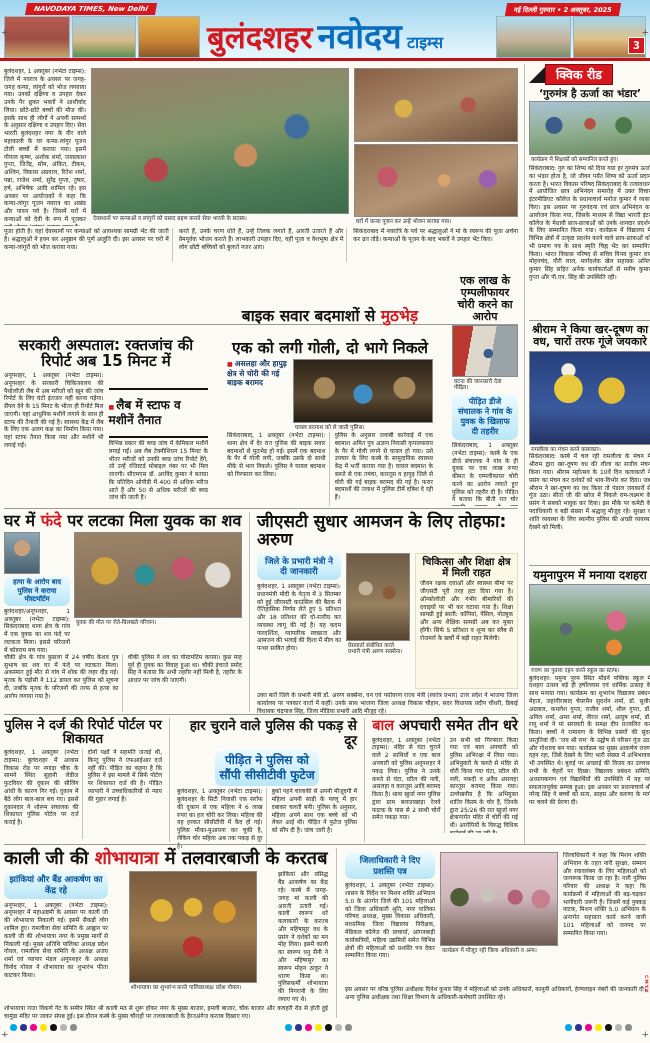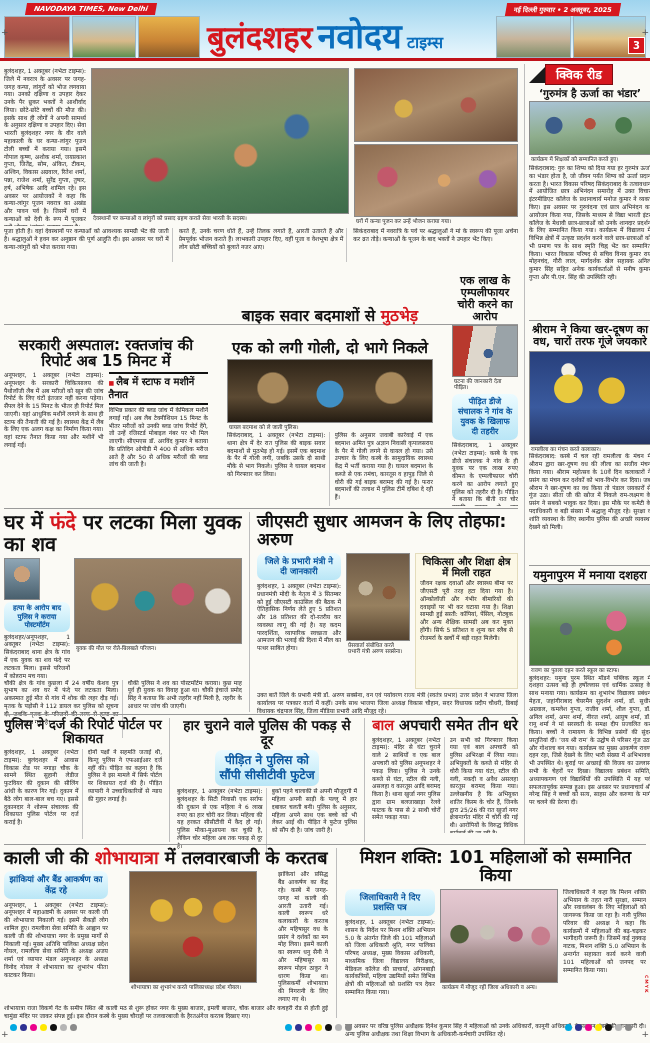--- a/index.html
+++ b/index.html
@@ -140,32 +140,35 @@
     <div class="txt" style="height:196px;">बुलंदशहर: यमुना पुरम स्थित मॉडर्न पब्लिक स्कूल में दशहरा उत्सव बड़े ही हर्षोल्लास एवं धार्मिक उत्साह के साथ मनाया गया। कार्यक्रम का शुभारंभ विद्यालय प्रबंधन मेहता, जहांगीराबाद चेयरमैन सुदर्शन शर्मा, डॉ. सुधीर अग्रवाल, कमलेश गुप्ता, राजीव शर्मा, शील गुप्ता, डॉ. अनिल शर्मा, अमर शर्मा, नीरज शर्मा, आयुष शर्मा, डॉ. रानू शर्मा ने मां सरस्वती के समक्ष दीप प्रज्वलित कर किया। बच्चों ने रामायण के विभिन्न प्रसंगों की सुंदर प्रस्तुतियां दीं। ‘जय श्री राम’ के उद्घोष से परिसर गूंज उठा और गोशाला बन गया। कार्यक्रम का मुख्य आकर्षण रावण दहन रहा, जिसे देखने के लिए भारी संख्या में अभिभावक भी उपस्थित थे। बुराई पर अच्छाई की विजय का उल्लास सभी के चेहरों पर दिखा। विद्यालय प्रबंधन समिति, अध्यापकगण एवं विद्यार्थियों की उपस्थिति में यह पर्व सफलतापूर्वक सम्पन्न हुआ। इस अवसर पर प्रधानाचार्य श्री नरेन्द्र सिंह ने बच्चों को सत्य, साहस और करुणा के मार्ग पर चलने की प्रेरणा दी।</div>
   </div>
 
   <div class="abs rule-h" style="left:4px;top:324px;width:514px;"></div>
   <div class="abs" style="left:4px;top:328px;width:514px;height:178px;display:flex;gap:9px;align-items:flex-end;">
     <div style="width:204px;">
       <div class="hl" style="font-size:15px;text-align:center;">सरकारी अस्पताल: रक्तजांच की रिपोर्ट अब 15 मिनट में</div>
       <div style="display:flex;gap:5px;margin-top:3px;height:134px;">
         <div class="txt" style="flex:1;">अनूपशहर, 1 अक्तूबर (नभेटा टाइम्स): अनूपशहर के सरकारी चिकित्सालय की पैथोलॉजी लैब में अब मरीजों को खून की जांच रिपोर्ट के लिए घंटों इंतजार नहीं करना पड़ेगा। सैंपल देने के 15 मिनट के भीतर ही रिपोर्ट मिल जाएगी। यहां आधुनिक मशीनें लगाने के साथ ही स्टाफ की तैनाती की गई है। स्वास्थ्य केंद्र में लैब के लिए एक अलग कक्ष का निर्माण किया गया। वहां स्टाफ तैनात किया गया और मशीनें भी लगाई गईं।</div>
         <div style="flex:1;">
-          <div class="bulletline sq" style="font-size:10px;border-top:2px solid #111;border-bottom:2px solid #111;padding:2px 0;margin-bottom:2px;color:#111;"><span>लैब में स्टाफ व मशीनें तैनात</span></div>
+          <div class="bulletline sq" style="font-size:12px;border-top:2px solid #111;border-bottom:2px solid #111;padding:8px 0;margin-bottom:2px;color:#111;margin-top:16px;"><span>लैब में स्टाफ व मशीनें तैनात</span></div>
           <div class="txt" style="height:96px;">विभिन्न प्रकार की ब्लड जांच में केमिकल मशीनें लगाई गईं। अब लैब टेक्नीशियन 15 मिनट के भीतर मरीजों को उनकी ब्लड जांच रिपोर्ट देंगे, जो उन्हें रजिस्टर्ड मोबाइल नंबर पर भी मिल जाएगी। सीएमएस डॉ. अरविंद कुमार ने बताया कि प्रतिदिन ओपीडी में 400 से अधिक मरीज आते हैं और 50 से अधिक मरीजों की ब्लड जांच की जाती है।</div>
         </div>
       </div>
     </div>
     <div class="rule-v"></div>
     <div style="width:206px;">
       <div class="hl" style="font-size:15.5px;text-align:center;">
         <span>बाइक सवार बदमाशों से </span><span class="red">मुठभेड़</span>
       </div>
       <div class="hl" style="font-size:15.5px;text-align:center;margin-top:15px;">एक को लगी गोली, दो भागे निकले</div>
       <div style="display:flex;gap:4px;margin-top:3px;">
+        <div style="width:62px;">
+          <div class="bulletline sq" style="font-size:7.5px;"><span>असलहा और हापुड़ क्षेत्र से चोरी की गई बाइक बरामद</span></div>
+        </div>
         <div style="flex:1;">
           <div class="ph" style="height:62px;background:
               radial-gradient(circle at 50% 55%, #3f8fc4 0 12%, transparent 13%),
               radial-gradient(circle at 22% 45%, #a8895c 0 9%, transparent 10%),
               radial-gradient(circle at 80% 45%, #a8895c 0 9%, transparent 10%),
               linear-gradient(180deg,#2e2418 0%,#5c4a33 60%,#241c12 100%);"></div>
           <div class="cap">घायल बदमाश को ले जाती पुलिस।</div>
         </div>
       </div>
       <div style="display:flex;gap:5px;height:74px;">
@@ -181,21 +184,21 @@
           linear-gradient(100deg,#b8392e 0 28%,#ded7cc 28% 60%,#9aa3a8 60% 100%);"></div>
       <div class="cap">घटना की जानकारी देता पीड़ित।</div>
       <div class="cyanbox" style="font-size:8px;margin:2px 0;">पीड़ित डीजे संचालक ने गांव के युवक के खिलाफ दी तहरीर</div>
       <div class="txt" style="height:64px;">सिकंदराबाद, 1 अक्तूबर (नभेटा टाइम्स): कस्बे के एक डीजे संचालक ने गांव के ही युवक पर एक लाख रुपए कीमत के एम्पलीफायर चोरी करने का आरोप लगाते हुए पुलिस को तहरीर दी है। पीड़ित ने बताया कि बीती रात चोर उसकी दुकान से चार एम्पलीफायर चुरा ले गए। सीसीटीवी फुटेज खंगालने पर गांव के युवक की करतूत कैद हो गई। पुलिस मामले की जांच कर रही है।</div>
     </div>
   </div>
 
   <div class="abs rule-h" style="left:4px;top:508px;width:514px;"></div>
   <div class="abs" style="left:4px;top:512px;width:514px;height:200px;display:flex;gap:7px;">
     <div style="width:238px;">
-      <div class="hl" style="font-size:20px;">
+      <div class="hl" style="font-size:16px;">
         <span>घर में </span><span class="red">फंदे</span><span> पर लटका मिला युवक का शव</span>
       </div>
       <div style="display:flex;gap:4px;margin-top:3px;">
         <div style="width:66px;">
           <div class="ph" style="width:34px;height:40px;background:
               radial-gradient(circle at 50% 38%, #caa07a 0 26%, transparent 27%),
               linear-gradient(180deg,#8fa6b5 0%,#49606e 100%);"></div>
           <div class="cyanbox" style="font-size:6.8px;margin-top:2px;padding:2px;">हत्या के आरोप बाद पुलिस ने कराया पोस्टमॉर्टम</div>
           <div class="txt" style="height:44px;margin-top:2px;">बुलंदशहर/अनूपशहर, 1 अक्तूबर (नभेटा टाइम्स): सिकंदराबाद थाना क्षेत्र के गांव में एक युवक का शव फंदे पर लटकता मिला। इससे परिजनों में कोहराम मच गया।</div>
         </div>
@@ -242,21 +245,21 @@
   <div class="abs" style="left:4px;top:718px;width:514px;height:124px;display:flex;gap:7px;">
     <div style="width:158px;">
       <div class="hl" style="font-size:13px;text-align:center;">पुलिस ने दर्ज की रिपोर्ट पोर्टल पर शिकायत</div>
       <div style="display:flex;gap:5px;margin-top:3px;height:90px;">
         <div class="txt" style="flex:1;border-right:1px solid #c4c4c4;padding-right:3px;">बुलंदशहर, 1 अक्तूबर (नभेटा टाइम्स): बुलंदशहर में आवास विकास रोड पर नगाड़ा चौक के सामने स्थित सुहानी लेडीज फुटवियर की दुकान की सीलिंग आंधी के कारण गिर गई। दुकान में बैठे लोग बाल-बाल बच गए। इससे दुकानदार ने शोरूम संचालक की शिकायत पुलिस पोर्टल पर दर्ज कराई है।</div>
         <div class="txt" style="flex:1;">दोनों पक्षों ने सहमति जताई थी, किन्तु पुलिस ने एफआईआर दर्ज नहीं की। पीड़ित का कहना है कि पुलिस ने इस मामले में सिर्फ पोर्टल पर शिकायत दर्ज की है। पीड़ित व्यापारी ने उच्चाधिकारियों से न्याय की गुहार लगाई है।</div>
       </div>
     </div>
     <div class="rule-v"></div>
     <div style="width:180px;">
-      <div class="hl" style="font-size:13.5px;text-align:center;">हार चुराने वाले पुलिस की पकड़ से दूर</div>
+      <div class="hl" style="font-size:13.5px;text-align:right;">हार चुराने वाले पुलिस की पकड़ से दूर</div>
       <div class="cyanbox" style="font-size:12px;width:96px;margin:3px auto 2px auto;">पीड़ित ने पुलिस को सौंपी सीसीटीवी फुटेज</div>
       <div style="display:flex;gap:5px;height:70px;">
         <div class="txt" style="flex:1;border-right:1px solid #c4c4c4;padding-right:3px;">बुलंदशहर, 1 अक्तूबर (नभेटा टाइम्स): बुलंदशहर के सिटी निवासी एक सर्राफ की दुकान से एक महिला ने 6 लाख रुपए का हार चोरी कर लिया। महिला की यह हरकत सीसीटीवी में कैद हो गई। पुलिस मौका-मुआयना कर चुकी है, लेकिन चोर महिला अब तक पकड़ से दूर है।</div>
         <div class="txt" style="flex:1;">बुर्का पहने चालाकी से अपनी मौजूदगी में महिला अपनी साड़ी के पल्लू में हार दबाकर चलती बनी। पुलिस के अनुसार, महिला अपने साथ एक बच्चे को भी लेकर आई थी। पीड़ित ने फुटेज पुलिस को सौंप दी है। जांच जारी है।</div>
       </div>
     </div>
     <div class="rule-v"></div>
     <div style="flex:1;">
       <div class="hl" style="font-size:14.5px;text-align:center;">
         <span class="red">बाल</span><span> अपचारी समेत तीन धरे</span>
@@ -287,21 +290,20 @@
               radial-gradient(circle at 50% 68%, #b8342e 0 10%, transparent 11%),
               linear-gradient(180deg,#7a5b3e 0%,#a07c4f 55%,#5d432c 100%);"></div>
           <div class="cap">शोभायात्रा का शुभारंभ करते पालिकाध्यक्ष प्रदेश गोयल।</div>
         </div>
         <div class="txt" style="flex:1;height:132px;">झांकियां और प्रसिद्ध बैंड आकर्षण का केंद्र रहे। कस्बे में जगह-जगह मां काली की आरती उतारी गई। काली स्वरूप धरे कलाकारों के करतब और महिषासुर वध के प्रसंग ने दर्शकों का मन मोह लिया। इसमें काली का स्वरूप धनु सैनी ने और महिषासुर का स्वरूप मोहन ठाकुर ने धारण किया था। पुलिसकर्मी शोभायात्रा की निगरानी के लिए लगाए गए थे।</div>
       </div>
       <div class="txt" style="margin-top:2px;height:22px;">शोभायात्रा राजा विकर्ण गेट के समीप स्थित श्री काली मठ से शुरू होकर नगर के मुख्य बाजार, इमली बाजार, चौक बाजार और कचहरी रोड से होती हुई चामुंडा मंदिर पर जाकर संपन्न हुई। इस दौरान कस्बे के मुख्य चौराहों पर तलवारबाजी के हैरतअंगेज करतब दिखाए गए।</div>
     </div>
     <div class="rule-v"></div>
     <div style="flex:1;">
-      <div class="hl" style="font-size:17px;text-align:center;">मिशन शक्ति: 101 महिलाओं को सम्मानित किया</div>
       <div style="display:flex;gap:5px;margin-top:4px;">
         <div style="width:90px;">
           <div class="cyanbox" style="font-size:8.5px;">जिलाधिकारी ने दिए प्रशस्ति पत्र</div>
           <div class="txt" style="height:100px;margin-top:3px;">बुलंदशहर, 1 अक्तूबर (नभेटा टाइम्स): शासन के निर्देश पर मिशन शक्ति अभियान 5.0 के अंतर्गत जिले की 101 महिलाओं को जिला अधिकारी श्रुति, नगर पालिका परिषद अध्यक्ष, मुख्य विकास अधिकारी, माध्यमिक जिला विद्यालय निरीक्षक, मेडिकल कॉलेज की प्राचार्या, आंगनबाड़ी कार्यकत्रियों, महिला उद्यमियों समेत विभिन्न क्षेत्रों की महिलाओं को प्रशस्ति पत्र देकर सम्मानित किया गया।</div>
         </div>
         <div style="width:118px;">
           <div class="ph" style="height:92px;background:
               radial-gradient(circle at 16% 48%, #4f5d3a 0 8%, transparent 9%),
               radial-gradient(circle at 40% 46%, #c8c2b8 0 8%, transparent 9%),
               radial-gradient(circle at 64% 48%, #b5607a 0 8%, transparent 9%),

